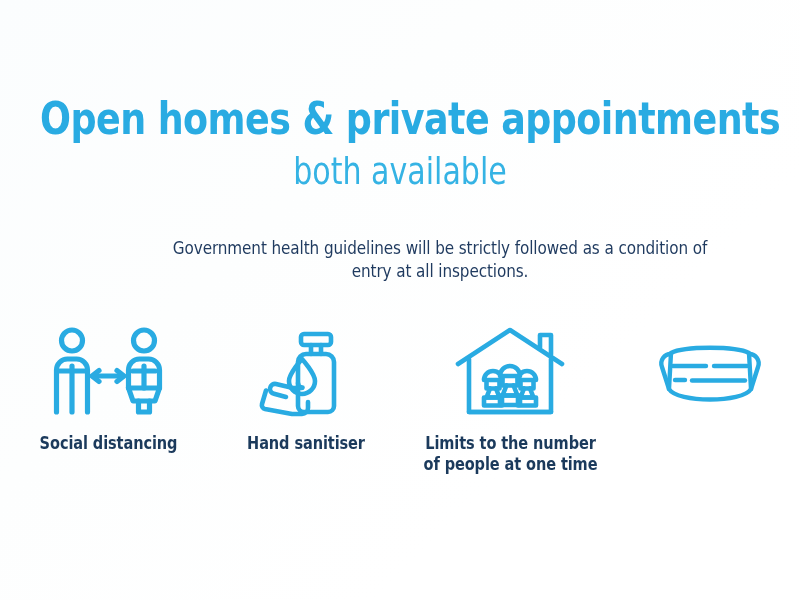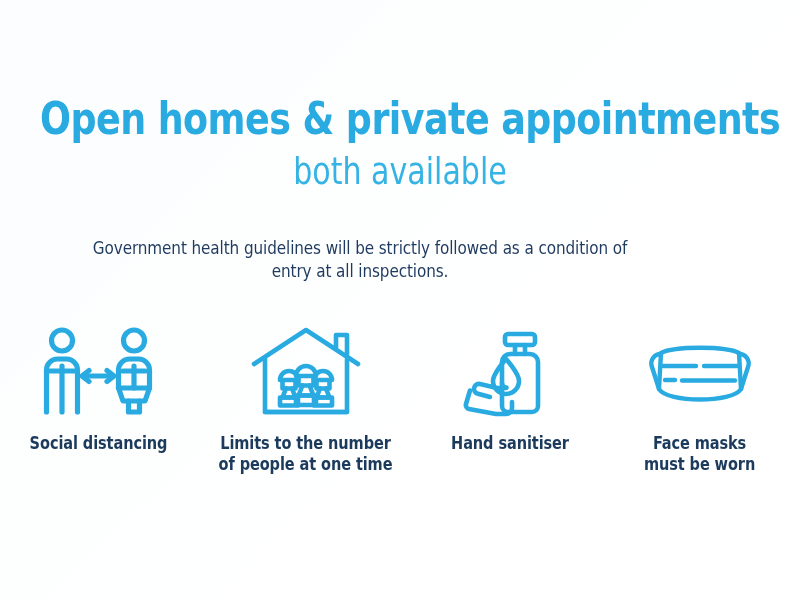--- a/index.html
+++ b/index.html
@@ -16,21 +16,21 @@
 
   .poster {
     position: relative;
     width: 800px;
     height: 600px;
     box-sizing: border-box;
     background:
       linear-gradient(135deg, #fbfdfe 0%, #fdfefe 35%, #ffffff 70%, #ffffff 100%);
     display: flex;
     flex-direction: column;
-    align-items: flex-start;
+    align-items: flex-end;
   }
 
   
   .headline-block {
     margin-top: 96px;
     width: 100%;
     text-align: center;
   }
   .headline-main {
     display: block;
@@ -154,20 +154,42 @@
           <path d="M48 50 H78"></path>
           <path d="M54 44.5 L47 50 L54 55.5"></path>
           <path d="M72 44.5 L79 50 L72 55.5"></path>
         </svg>
       </div>
       <div class="feature-caption">
         <span class="cap-line">Social distancing</span>
       </div>
     </div>
 
+    <div class="feature feature-2">
+      <div class="feature-icon">
+        <svg width="96" height="92" viewBox="0 0 96 92" fill="none" stroke="#29abe2" stroke-width="4.6" stroke-linecap="round" stroke-linejoin="round">
+
+          <path d="M46 8 h24 a3 3 0 0 1 3 3 v5 a3 3 0 0 1 -3 3 h-24 a3 3 0 0 1 -3 -3 v-5 a3 3 0 0 1 3 -3 z"></path>
+          <path d="M53 19 v9"></path>
+          <path d="M63 19 v9"></path>
+
+          <path d="M48 28 h20 a8 8 0 0 1 8 8 v44 a6 6 0 0 1 -6 6 h-24 a6 6 0 0 1 -6 -6 v-44 a8 8 0 0 1 8 -8 z"></path>
+
+          <path d="M44 33 c0 0 -13 14.5 -13 22 a13 13 0 0 0 26 0 c0 -7.5 -13 -22 -13 -22 z"></path>
+          <path d="M40 57 a4.5 4.5 0 0 0 4.5 4.5"></path>
+
+          <path d="M44 62 h-9 l-17 -4 a5 5 0 0 0 -2 9.8 l12 3.2"></path>
+          <path d="M8 64.5 L4 78 a4 4 0 0 0 3 5 l27 5 h10 a6 6 0 0 0 6 -6 v-6"></path>
+        </svg>
+      </div>
+      <div class="feature-caption">
+        <span class="cap-line">Hand sanitiser</span>
+      </div>
+    </div>
+
     <div class="feature feature-1">
       <div class="feature-icon">
         <svg width="112" height="92" viewBox="0 0 112 92" fill="none" stroke="#29abe2" stroke-width="4.6" stroke-linecap="round" stroke-linejoin="round">
 
           <path d="M4 38 L56 4 L108 38"></path>
 
           <path d="M86 21.5 V9 H97 V28.5"></path>
 
           <path d="M15 33 V86 H97 V33"></path>
           <path d="M15 86 H97"></path>
@@ -187,59 +209,33 @@
           <path d="M52.5 59.5 l-4 10 h15 l-4 -10"></path>
           <path d="M46 69.5 h20 v9.5 h-20 z"></path>
         </svg>
       </div>
       <div class="feature-caption">
         <span class="cap-line">Limits to the number</span>
         <span class="cap-line">of people at one time</span>
       </div>
     </div>
 
-    <div class="feature feature-2">
-      <div class="feature-icon">
-        <svg width="96" height="92" viewBox="0 0 96 92" fill="none" stroke="#29abe2" stroke-width="4.6" stroke-linecap="round" stroke-linejoin="round">
-
-          <path d="M46 8 h24 a3 3 0 0 1 3 3 v5 a3 3 0 0 1 -3 3 h-24 a3 3 0 0 1 -3 -3 v-5 a3 3 0 0 1 3 -3 z"></path>
-          <path d="M53 19 v9"></path>
-          <path d="M63 19 v9"></path>
-
-          <path d="M48 28 h20 a8 8 0 0 1 8 8 v44 a6 6 0 0 1 -6 6 h-24 a6 6 0 0 1 -6 -6 v-44 a8 8 0 0 1 8 -8 z"></path>
-
-          <path d="M44 33 c0 0 -13 14.5 -13 22 a13 13 0 0 0 26 0 c0 -7.5 -13 -22 -13 -22 z"></path>
-          <path d="M40 57 a4.5 4.5 0 0 0 4.5 4.5"></path>
-
-          <path d="M44 62 h-9 l-17 -4 a5 5 0 0 0 -2 9.8 l12 3.2"></path>
-          <path d="M8 64.5 L4 78 a4 4 0 0 0 3 5 l27 5 h10 a6 6 0 0 0 6 -6 v-6"></path>
-        </svg>
-      </div>
-      <div class="feature-caption">
-        <span class="cap-line">Hand sanitiser</span>
-      </div>
-    </div>
-
     <div class="feature feature-3">
       <div class="feature-icon">
         <svg width="112" height="92" viewBox="0 0 112 92" fill="none" stroke="#29abe2" stroke-width="4.4" stroke-linecap="round" stroke-linejoin="round">
 
           <path d="M17 28 a9.5 9.5 0 0 0 -9 13 l7 22"></path>
 
           <path d="M95 28 a9.5 9.5 0 0 1 9 13 l-7 22"></path>
 
           <path d="M17 27 c13 -7 65 -7 78 0 l2 36 c-8 14 -74 14 -82 0 z"></path>
 
           <path d="M19 40 h33"></path>
           <path d="M60 40 h33"></path>
 
           <path d="M21 54 h10"></path>
           <path d="M38 54.5 h53"></path>
         </svg>
       </div>
-      <div class="feature-caption">
-        <span class="cap-line">Face masks</span>
-        <span class="cap-line">must be worn</span>
-      </div>
     </div>
 
   </div>
 </div>
 
 </body></html>

